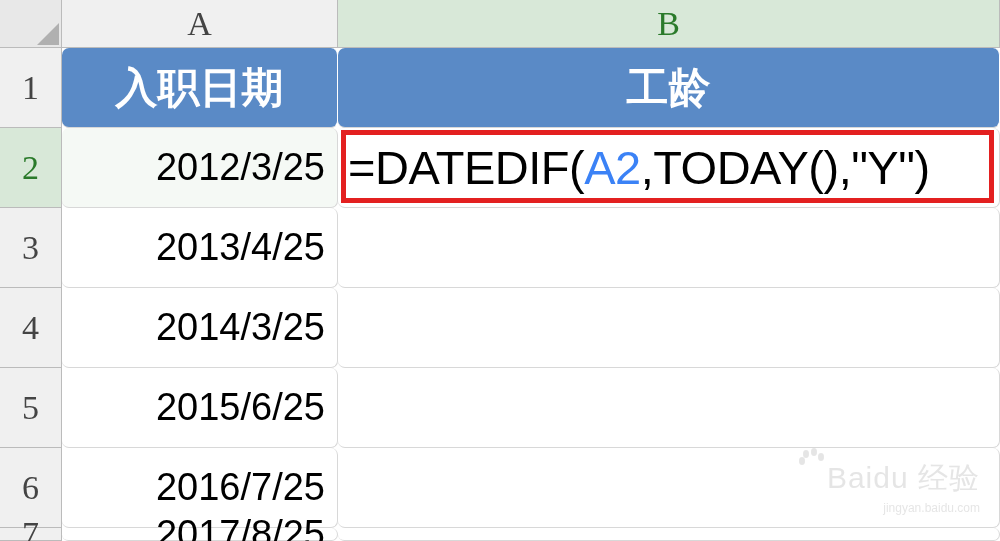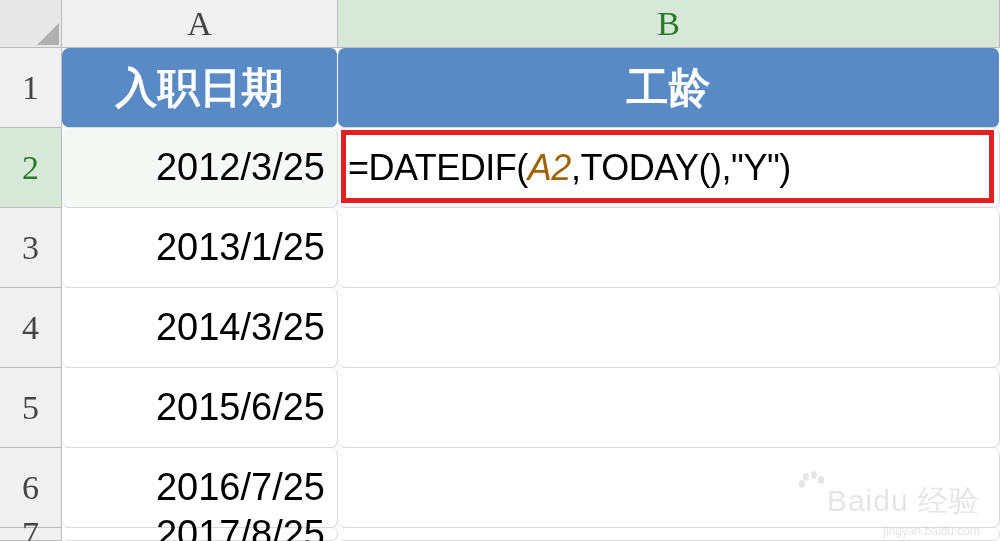--- a/index.html
+++ b/index.html
@@ -105,40 +105,39 @@
       left: 3px;
       right: 5px;
       bottom: 4px;
       border: 5px solid #e32020;
       pointer-events: none;
     }
     .formula-content {
       padding: 0 10px;
       display: flex;
       align-items: center;
-      font-size: 36px;
+      font-size: 47px;
       letter-spacing: -0.5px;
       white-space: nowrap;
     }
     .formula-text {
       color: #000000;
     }
     .formula-ref-a2 {
-      color: #a16207;
-      font-style: italic;
+      color: #3b82f6;
     }
     .formula-paren {
       color: #000000;
     }
     .formula-string {
       color: #000000;
     }
     .watermark {
       position: absolute;
-      bottom: 3px;
+      bottom: 26px;
       right: 20px;
       font-size: 24px;
       color: rgba(180, 180, 180, 0.35);
       font-family: Arial, sans-serif;
       text-align: right;
       pointer-events: none;
     }
     .watermark-main {
       font-size: 30px;
       letter-spacing: 1px;
@@ -177,21 +176,21 @@
         <span class="formula-ref-a2">A2</span>
         <span class="formula-text">,TODAY</span>
         <span class="formula-paren">(</span>
         <span class="formula-paren">)</span>
         <span class="formula-string">,"Y")</span>
     </div>
     <div class="formula-highlight"></div>
   </div>
 
   <div class="row-header">3</div>
-  <div class="cell data-cell">2013/1/25</div>
+  <div class="cell data-cell">2013/4/25</div>
   <div class="cell"></div>
 
   <div class="row-header">4</div>
   <div class="cell data-cell">2014/3/25</div>
   <div class="cell"></div>
 
   <div class="row-header">5</div>
   <div class="cell data-cell">2015/6/25</div>
   <div class="cell"></div>
 

